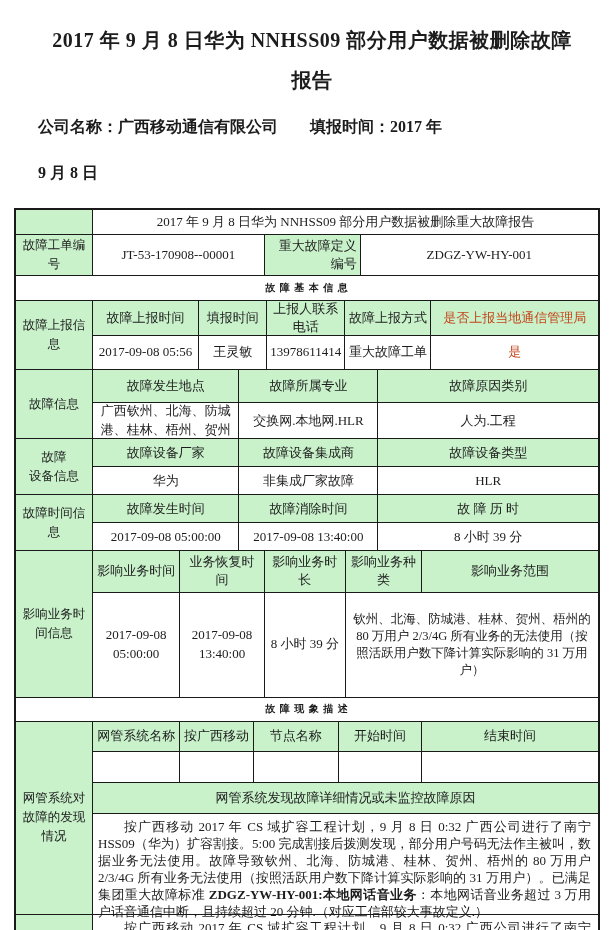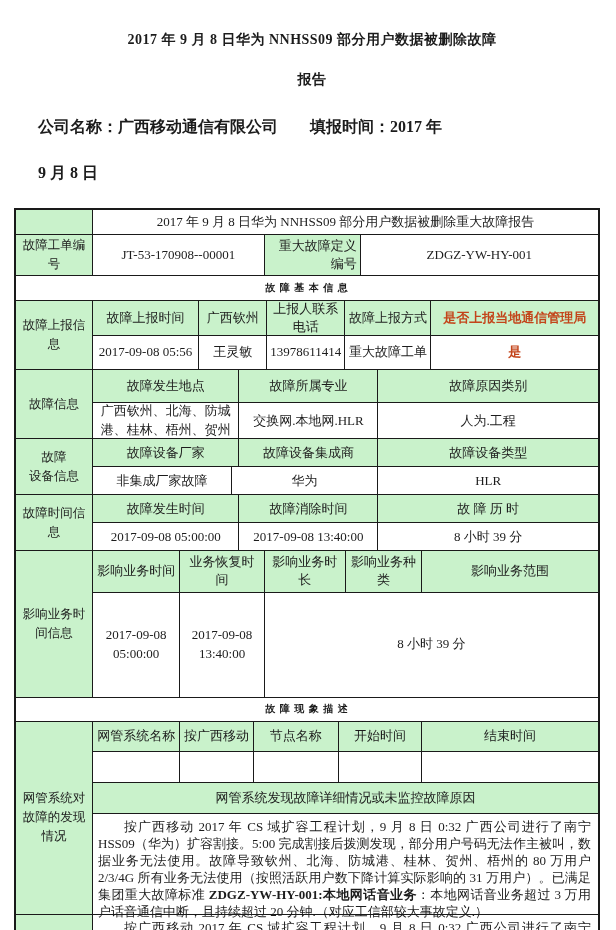--- a/index.html
+++ b/index.html
@@ -3,21 +3,21 @@
 <meta charset="utf-8">
 <style>
   :root { --green:#c9f2cb; --red:#c3441a; --line:#1a1a1a; }
   * { box-sizing:border-box; }
   html,body { margin:0; padding:0; }
   body {
     width:616px; height:930px; background:#ffffff; overflow:hidden;
     font-family:"Liberation Serif","DejaVu Serif",serif; color:#1c1c1c;
   }
   .header { padding:20px 30px 0 38px; }
-  .title { font-weight:700; font-size:14px; line-height:40px; text-align:center; letter-spacing:.5px; }
+  .title { font-weight:700; font-size:20px; line-height:40px; text-align:center; letter-spacing:.5px; }
   .subtitle { font-weight:700; font-size:16px; line-height:46px; margin-top:4px; }
 
   .tbl { margin:12px 0 0 14px; width:586px; border:2px solid var(--line); font-size:13px; }
   .sect { display:flex; border-bottom:1px solid var(--line); }
   .sect:last-child { border-bottom:0; }
   .lbl {
     flex:0 0 77px; background:var(--green); border-right:1px solid var(--line);
     display:flex; align-items:center; justify-content:center; text-align:center;
     font-size:12.5px; padding:1px; line-height:1.5;
   }
@@ -27,21 +27,21 @@
   .r:last-child { border-bottom:0; }
   .c {
     border-right:1px solid var(--line); display:flex; align-items:center;
     justify-content:center; text-align:center; padding:2px 3px; min-width:0; line-height:1.4;
   }
   .c:last-child { border-right:0; flex:1; }
   .g { background:var(--green); }
   .left { justify-content:flex-start; text-align:right; }
   .full { flex:1; display:flex; align-items:center; justify-content:center;
           font-weight:700; font-size:10px; letter-spacing:1px; }
-  .red { color:var(--red);font-weight:bold; }
+  .red { color:var(--red); }
   .pcell { display:block; text-align:justify; text-indent:2em; padding:4px 7px 5px 5px;
            line-height:17px; border-right:0; }
   
   .h-titlerow{min-height:24px}.h-ticket{min-height:35px}.h-secA{min-height:24px}
   .h-rh{min-height:29px}.h-rv{min-height:28px}
   .h-fh{min-height:28px}.h-fv{min-height:35px}
   .h-dh{min-height:28px}.h-dv{min-height:27px}
   .h-th{min-height:28px}.h-tv{min-height:27px}
   .h-ih{min-height:28px}.h-iv{min-height:104px}
   .h-secB{min-height:23px}
@@ -93,21 +93,21 @@
 
   <div class="sect">
     <div class="full h-secA">故 障 基 本 信 息</div>
   </div>
 
   <div class="sect">
     <div class="lbl">故障上报信息</div>
     <div class="bdy">
       <div class="r h-rh">
         <div class="c rp1 g">故障上报时间</div>
-        <div class="c rp2 g">广西钦州</div>
+        <div class="c rp2 g">填报时间</div>
         <div class="c rp3 g">上报人联系电话</div>
         <div class="c rp4 g">故障上报方式</div>
         <div class="c g red">是否上报当地通信管理局</div>
       </div>
       <div class="r h-rv">
         <div class="c rp1">2017-09-08 05:56</div>
         <div class="c rp2">王灵敏</div>
         <div class="c rp3">13978611414</div>
         <div class="c rp4">重大故障工单</div>
         <div class="c red">是</div>
@@ -134,22 +134,22 @@
   <div class="sect">
     <div class="lbl pre">故障
 设备信息</div>
     <div class="bdy">
       <div class="r h-dh">
         <div class="c f1 g">故障设备厂家</div>
         <div class="c f2 g">故障设备集成商</div>
         <div class="c g">故障设备类型</div>
       </div>
       <div class="r h-dv">
+        <div class="c f1">华为</div>
         <div class="c f2">非集成厂家故障</div>
-        <div class="c f1">华为</div>
         <div class="c">HLR</div>
       </div>
     </div>
   </div>
 
   <div class="sect">
     <div class="lbl">故障时间信息</div>
     <div class="bdy">
       <div class="r h-th">
         <div class="c f1 g">故障发生时间</div>
@@ -171,20 +171,21 @@
         <div class="c i1 g">影响业务时间</div>
         <div class="c i2 g">业务恢复时间</div>
         <div class="c i3 g">影响业务时长</div>
         <div class="c i4 g">影响业务种类</div>
         <div class="c g">影响业务范围</div>
       </div>
       <div class="r h-iv">
         <div class="c i1">2017-09-08 05:00:00</div>
         <div class="c i2">2017-09-08 13:40:00</div>
         <div class="c i3">8 小时 39 分</div>
+        <div class="c i5">钦州、北海、防城港、桂林、贺州、梧州的 80 万用户 2/3/4G 所有业务的无法使用（按照活跃用户数下降计算实际影响的 31 万用户）</div>
       </div>
     </div>
   </div>
 
   <div class="sect">
     <div class="full h-secB">故 障 现 象 描 述</div>
   </div>
 
   <div class="sect">
     <div class="lbl">网管系统对故障的发现情况</div>

